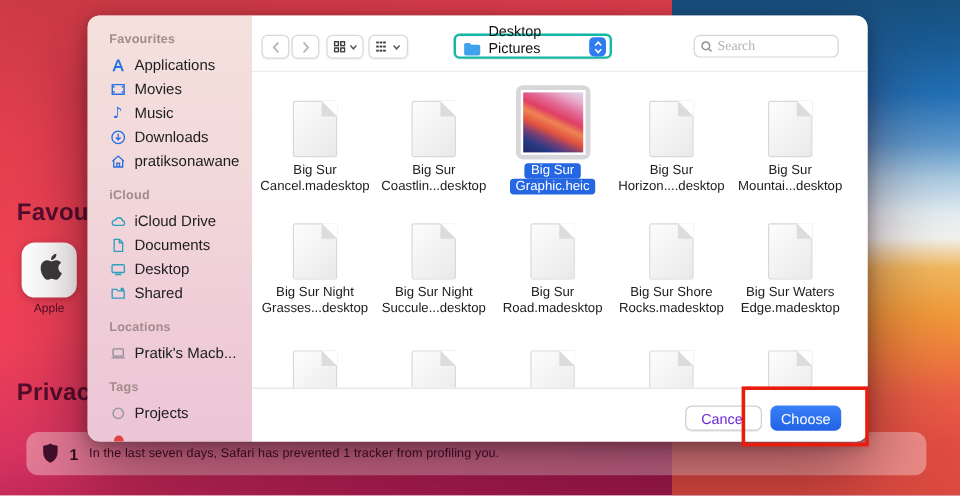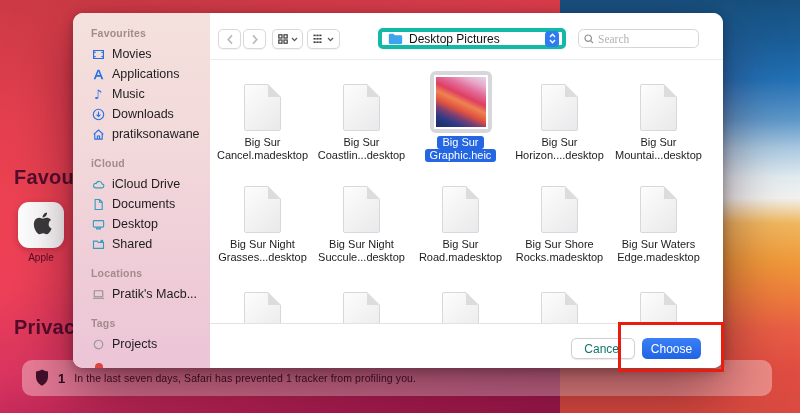--- a/index.html
+++ b/index.html
@@ -45,22 +45,22 @@
   .tag-dot-red { position:absolute; left:22px; top:350px; width:8px; height:8px; border-radius:50%; background:#e0443e; }
 
   
   .main { position:absolute; left:137px; top:0; width:513px; height:100%; background:#fff; }
   .toolbar { position:absolute; left:0; top:0; width:100%; height:47px; border-bottom:1px solid #ececec; }
   .tb-btn { position:absolute; top:16px; height:20px; background:#fff; border:1px solid #d9d9d9; border-radius:5px;
     display:flex; align-items:center; justify-content:center; gap:3px; box-shadow:0 .5px 1px rgba(0,0,0,.05); }
   .nav-back { left:8px; width:23px; } .nav-fwd { left:33px; width:23px; }
   .view-icons { left:62px; width:31px; } .view-group { left:97px; width:33px; }
   .tb-btn svg { display:block; }
-  .dropdown { position:absolute; left:168px; top:15px; width:188px; height:21px; background:#fff; border:4px solid #14b8a6;
-    border-radius:5px; display:flex; align-items:center; padding:0 3px 0 6px; box-shadow:0 .5px 2px rgba(0,0,0,.08); }
+  .dropdown { position:absolute; left:168px; top:15px; width:132px; height:21px; background:#fff; border:2px solid #14b8a6;
+    border-radius:5px; display:flex; align-items:flex-end; padding:0 3px 0 6px; box-shadow:0 .5px 2px rgba(0,0,0,.08); }
   .dd-folder { width:15px; height:12px; margin-right:6px; }
   .dd-label { flex:1; font-size:12px; color:#111; }
   .dd-stepper { width:14px; height:16px; border-radius:4px; background:#2f7bf0; display:flex; flex-direction:column;
     align-items:center; justify-content:center; gap:1px; }
   .searchbox { position:absolute; left:368px; top:16px; width:121px; height:19px; border:1px solid #d5d5d5; border-radius:5.5px;
     background:#fff; display:flex; align-items:center; padding:0 5px; }
   .searchbox svg { flex:0 0 auto; margin-right:4px; }
   .searchbox input { border:none; outline:none; width:100%; font-size:11.5px; color:#333; background:transparent;
     font-family:Liberation Serif, serif; }
   .searchbox input::placeholder { color:#b2b2b8; }
@@ -80,21 +80,21 @@
   .thumb { width:54px; height:54px; background:#fff; padding:2px; }
   .thumb-img { width:100%; height:100%;
     background:linear-gradient(205deg,#ded8ec 0%,#e7a9c8 14%,#e26795 28%,#df3f62 40%,#ee8352 50%,#e0513f 62%,#7e3f72 72%,#2a3a85 84%,#1c2a63 100%); }
   .file-label.sel { display:flex; flex-direction:column; align-items:center; }
   .pill { background:#2566e3; color:#fff; border-radius:3px; padding:0 5px; line-height:13px; white-space:nowrap; }
 
   
   .bottom-bar { position:absolute; left:0; bottom:0; width:100%; height:45px; background:#fff; border-top:1px solid #e2e2e2; }
   .btn { position:absolute; top:14px; height:21px; border-radius:5.5px; font-size:12px; display:flex; align-items:center;
     justify-content:center; cursor:default; }
-  .btn-cancel { right:88px; width:64px; background:#fff; border:1px solid #cfcfcf; color:#0f766e;
+  .btn-cancel { right:88px; width:64px; background:#fff; border:1px solid #cfcfcf; color:#6d28d9;
     box-shadow:0 .5px 1px rgba(0,0,0,.08);text-align:right; }
   .btn-choose { right:22px; width:59px; background:linear-gradient(180deg,#3a80f7 0%,#2063e5 100%); color:#fff; }
 
   
   .red-annot { position:absolute; left:618px; top:322px; width:106px; height:50px; border:3px solid #ea1c0d; z-index:10; }
 </style>
 </head>
 <body>
 
 <div class="stage">
@@ -122,33 +122,33 @@
   </div>
 
   <div class="dialog">
 
     <div class="sidebar">
       <div class="sb-section">
         <div class="sb-header">Favourites</div>
         <div class="sb-item">
           <span class="sb-ico fav">
               <svg viewBox="0 0 14 14">
+                <path fill="currentColor" d="M1.8 12.2 6 1.8h2l4.2 10.4h-2L9.1 9.3H4.9l-1.1 2.9zm3.7-4.6h3L7 3.6z"></path>
+              </svg>
+            </span>
+          <span class="sb-label">Applications</span>
+        </div>
+        <div class="sb-item">
+          <span class="sb-ico fav">
+              <svg viewBox="0 0 14 14">
                 <path fill="none" stroke="currentColor" stroke-width="1.3" d="M1.7 2.7h10.6v8.6H1.7z"></path>
                 <path fill="currentColor" d="M2.3 4h1.6v1.4H2.3zM2.3 8.6h1.6V10H2.3zM10.1 4h1.6v1.4h-1.6zM10.1 8.6h1.6V10h-1.6z"></path>
               </svg>
             </span>
           <span class="sb-label">Movies</span>
-        </div>
-        <div class="sb-item">
-          <span class="sb-ico fav">
-              <svg viewBox="0 0 14 14">
-                <path fill="currentColor" d="M1.8 12.2 6 1.8h2l4.2 10.4h-2L9.1 9.3H4.9l-1.1 2.9zm3.7-4.6h3L7 3.6z"></path>
-              </svg>
-            </span>
-          <span class="sb-label">Applications</span>
         </div>
         <div class="sb-item">
           <span class="sb-ico fav">
               <span class="music-glyph">♪</span>
             </span>
           <span class="sb-label">Music</span>
         </div>
         <div class="sb-item">
           <span class="sb-ico fav">
               <svg viewBox="0 0 14 14">

